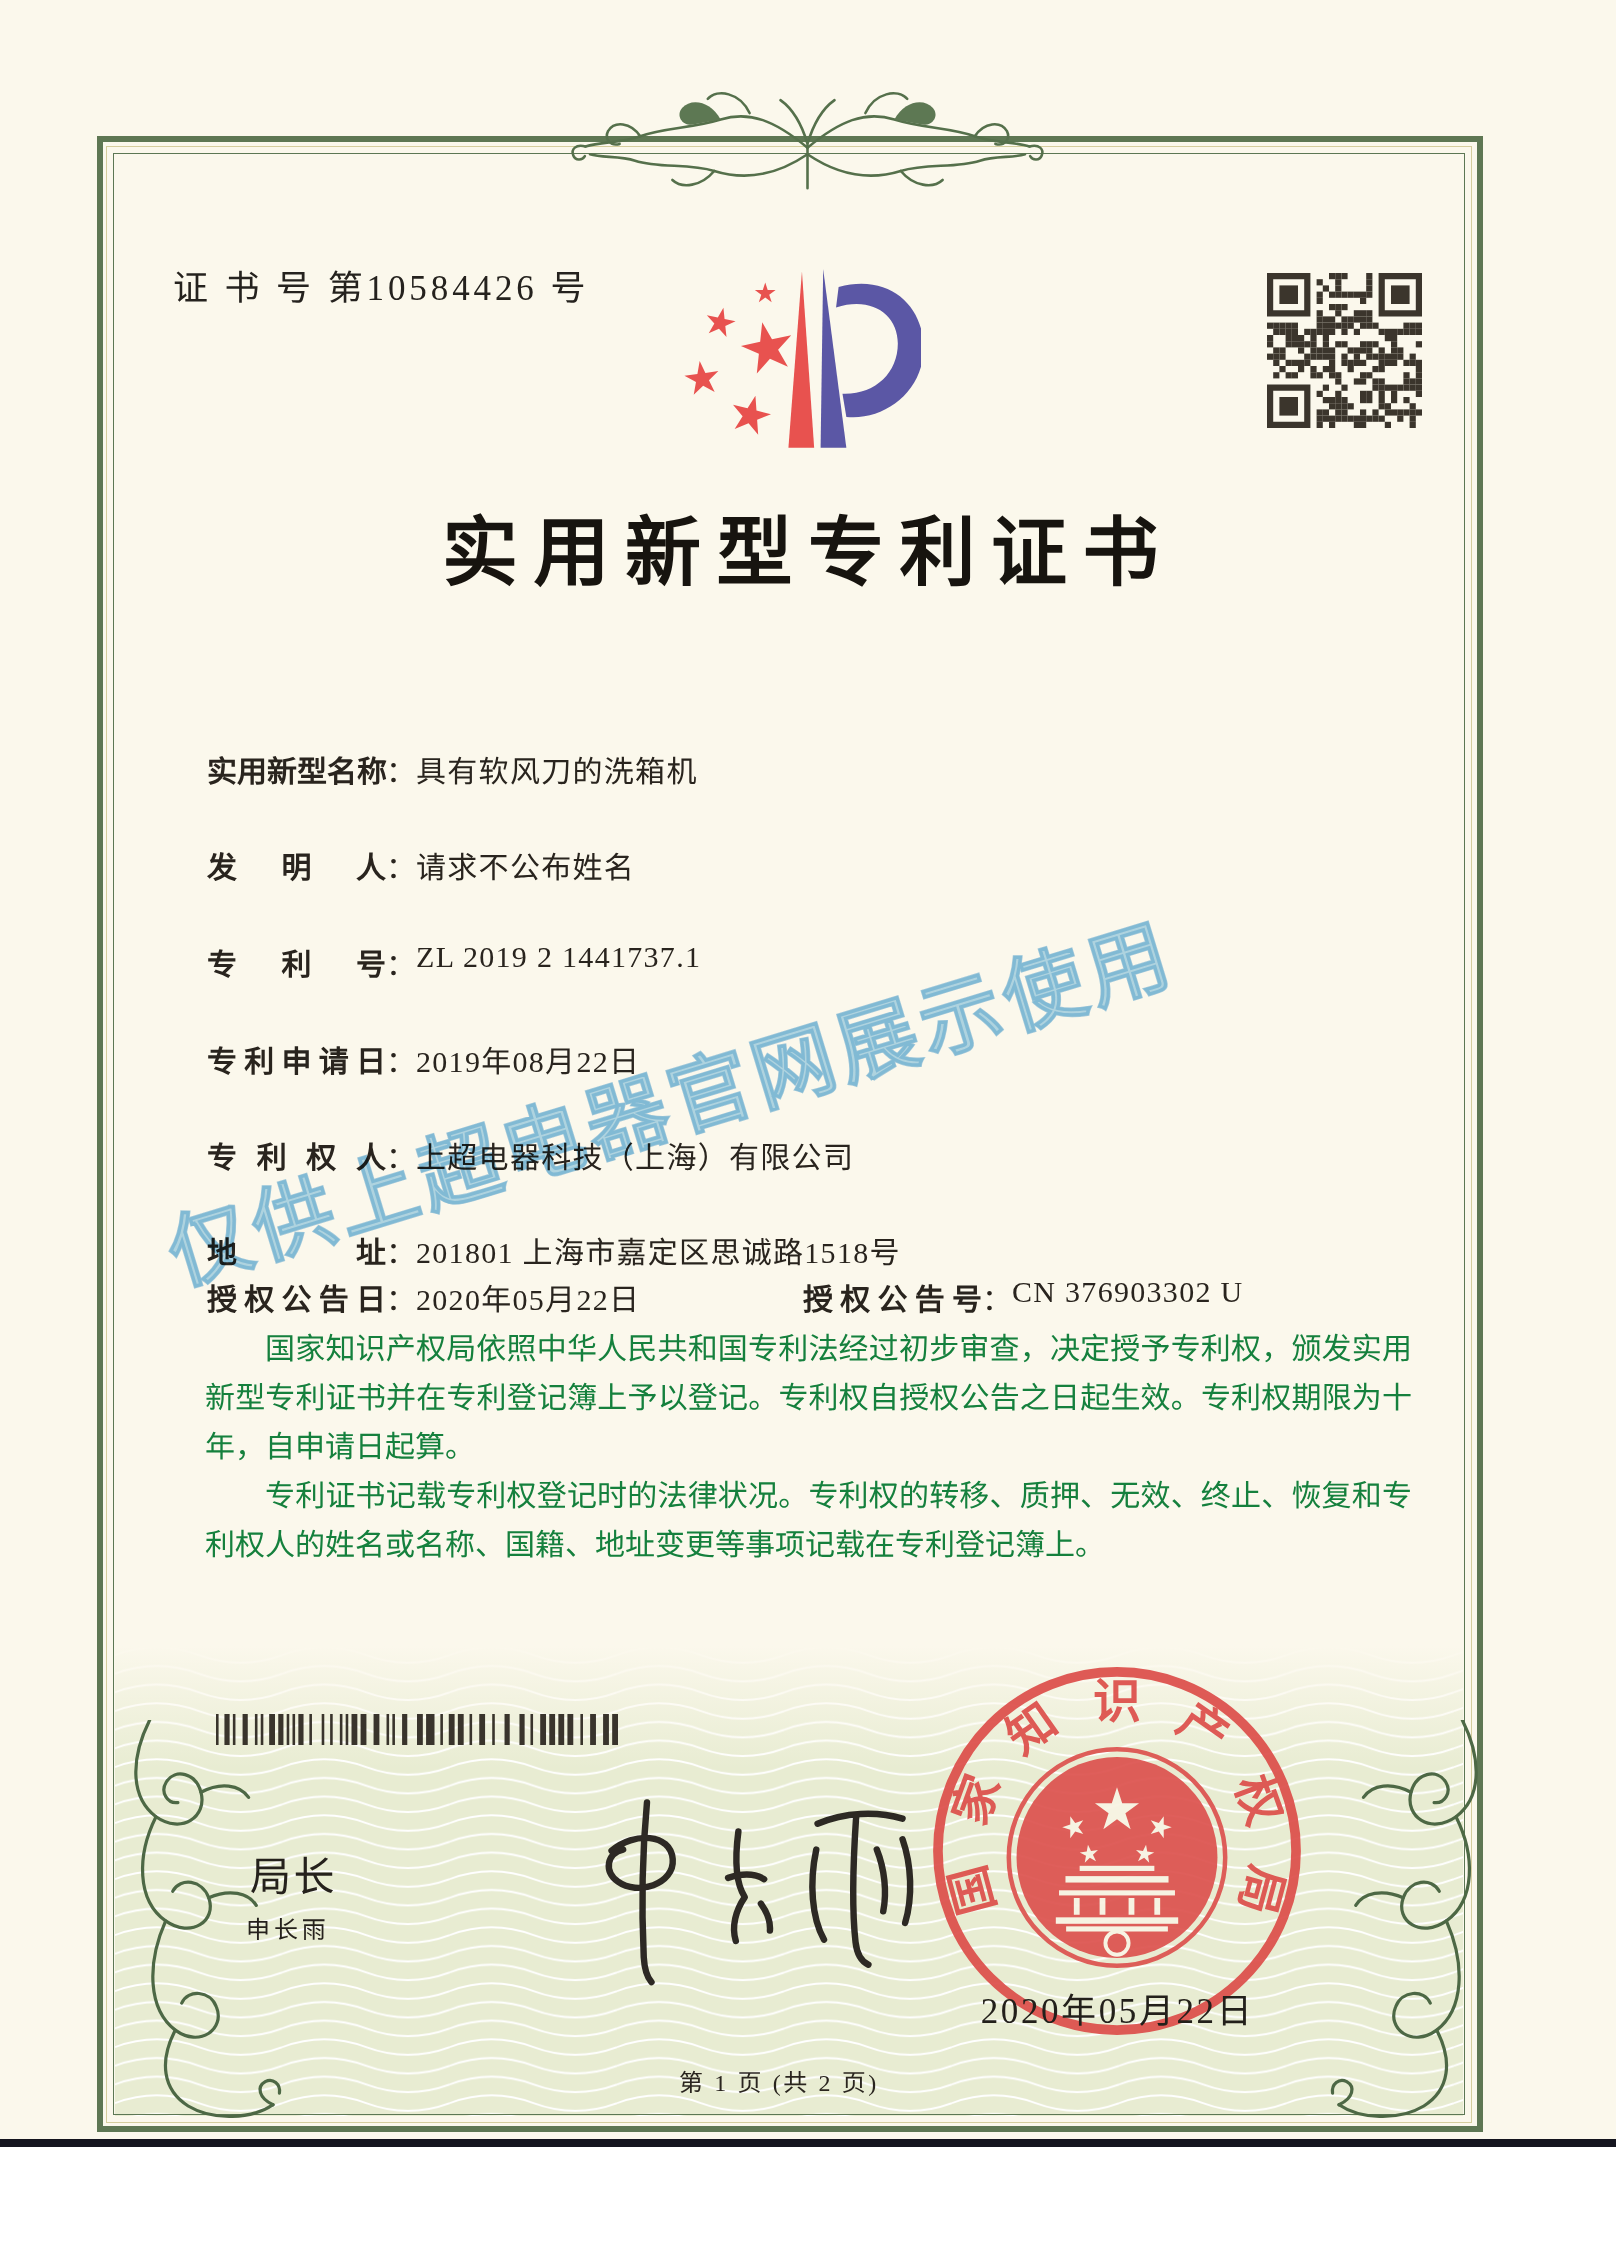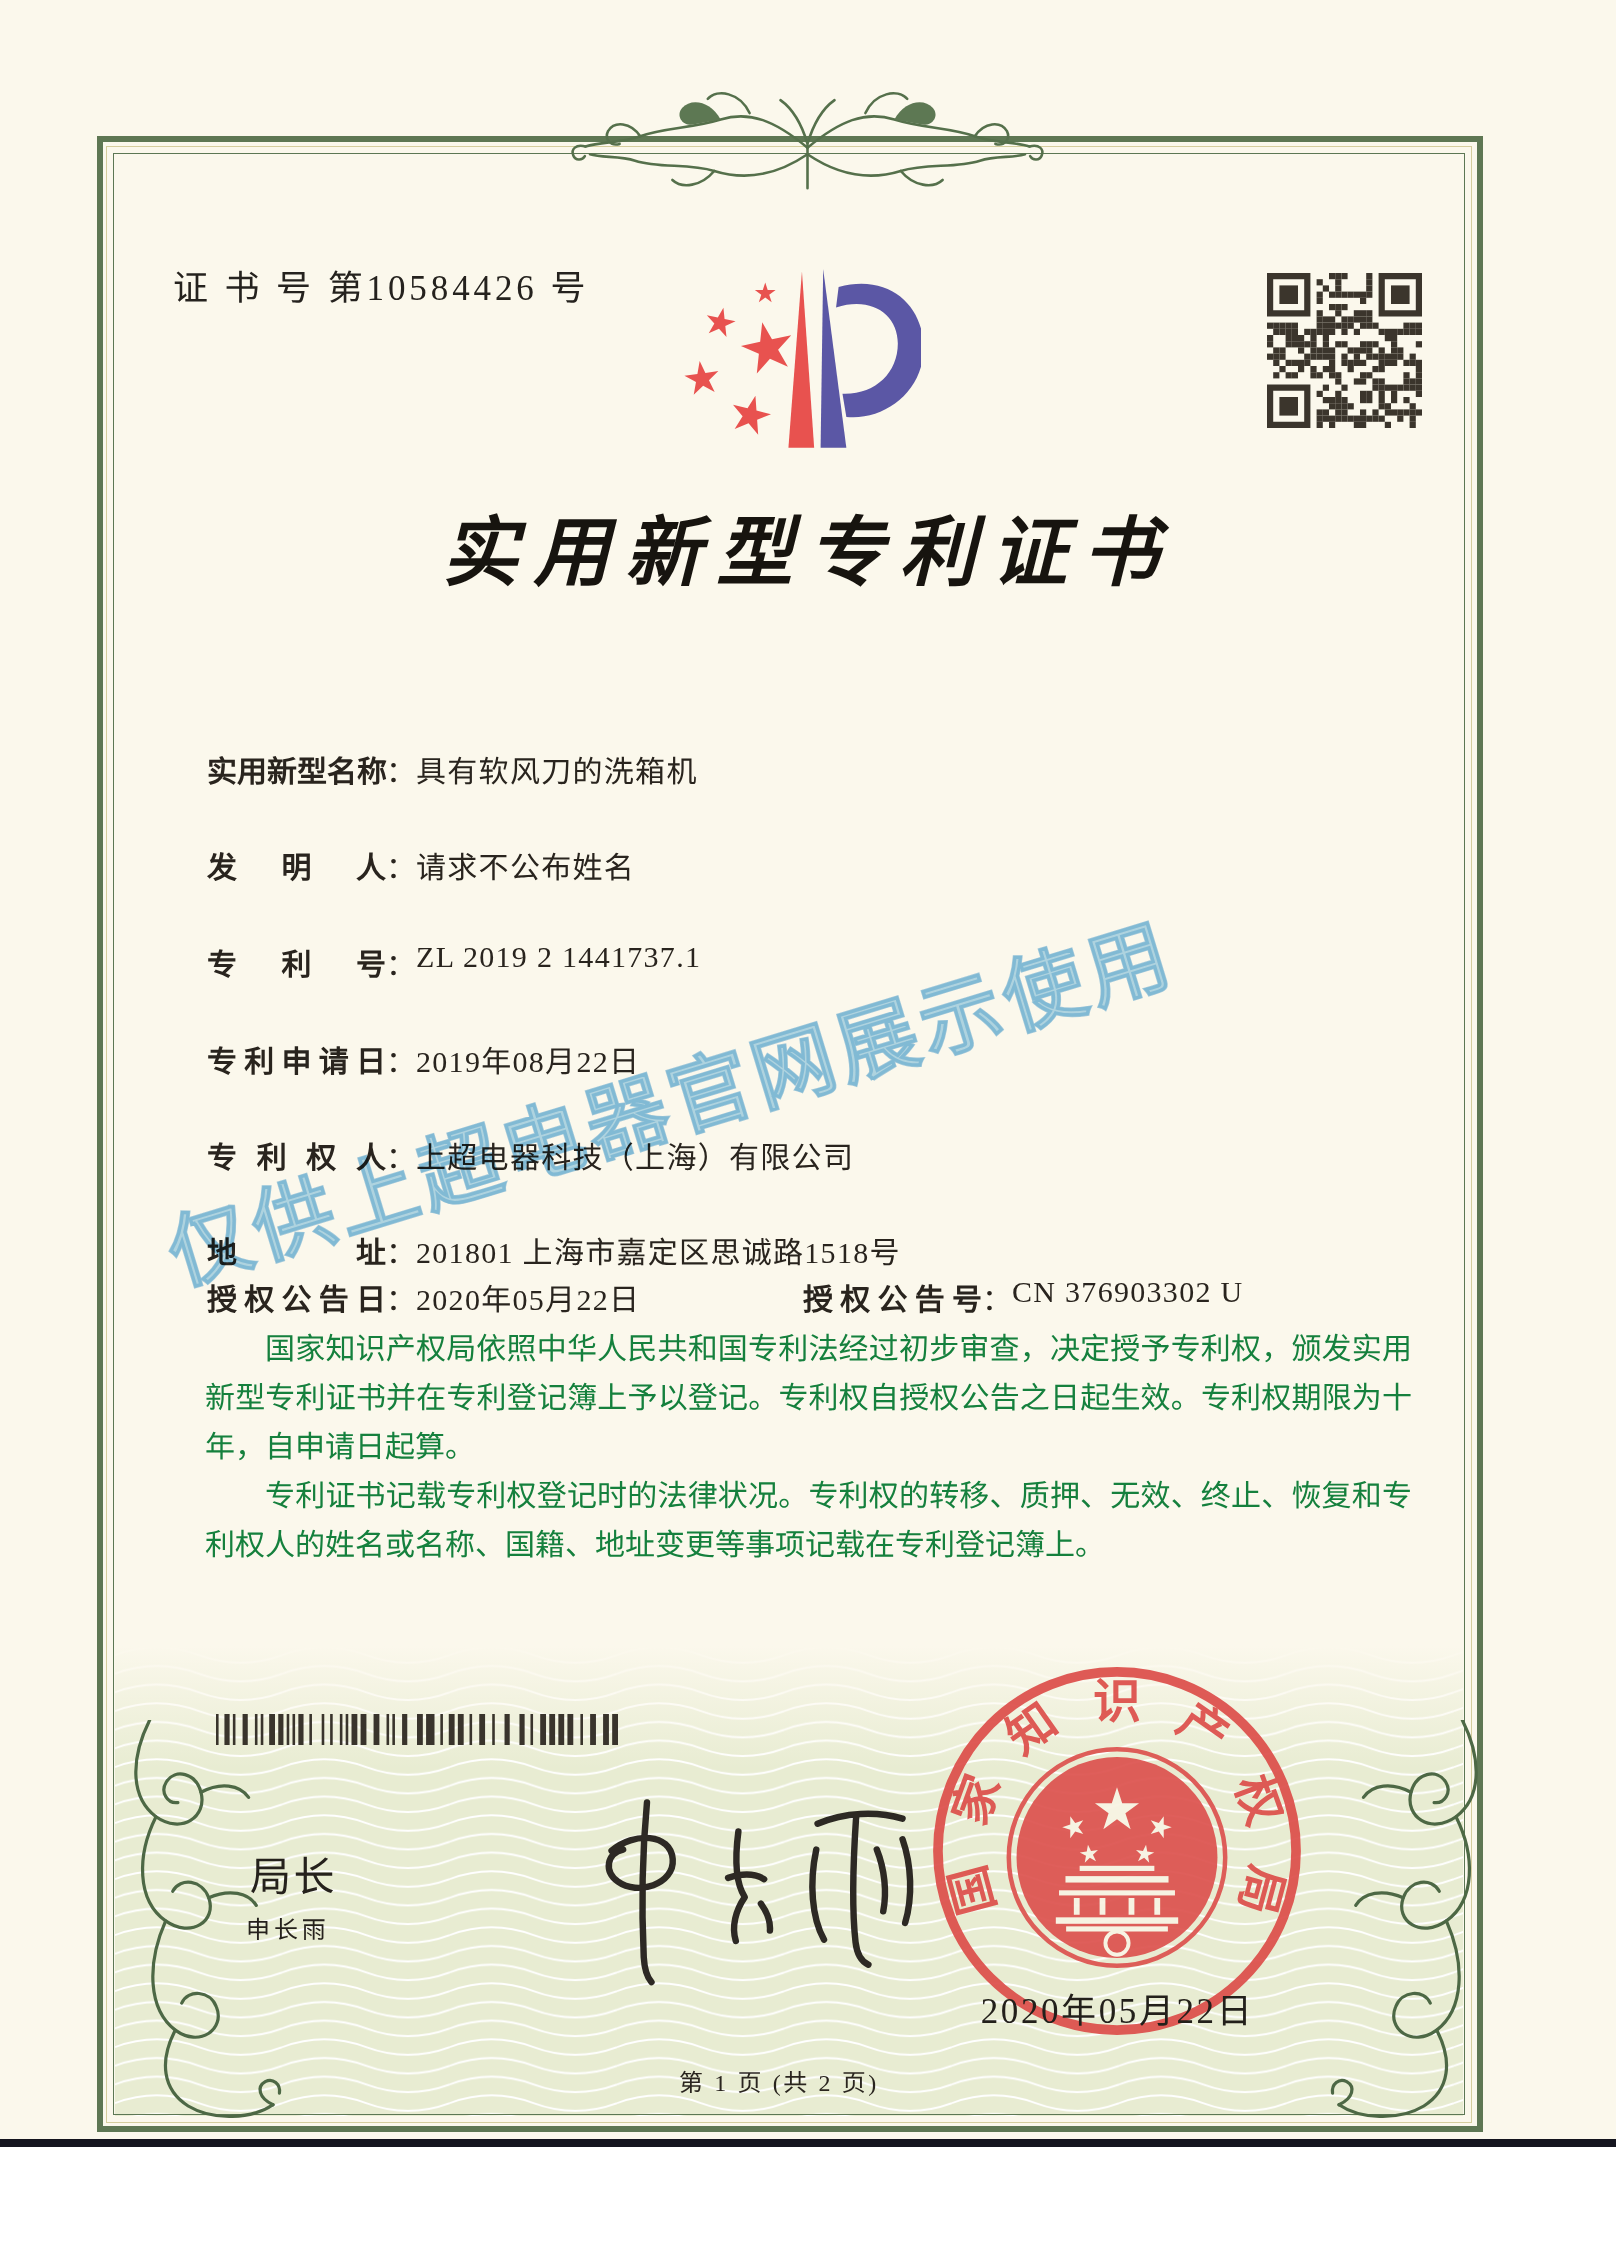--- a/index.html
+++ b/index.html
@@ -8,21 +8,21 @@
   .abs{position:absolute;}
   
   .frame-thick{left:97px;top:136px;width:1386px;height:1996px;border:6.4px solid #5e7753;box-sizing:border-box;z-index:6;}
   .frame-hair{left:106px;top:146px;width:1366px;height:1977px;border:1.3px solid #d5cd9c;box-sizing:border-box;z-index:6;}
   .frame-thin{left:113px;top:153px;width:1352px;height:1962px;border:1.9px solid #5c7754;box-sizing:border-box;z-index:6;}
   .scan-strip{left:0;bottom:0;width:1616px;height:7.7px;background:#15151f;z-index:40;}
   
   .cert-no{left:173px;top:259px;font-size:35px;letter-spacing:3.9px;color:#25221e;z-index:10;}
   .logo{left:670px;top:247px;z-index:10;}
   .qr{left:1267px;top:273px;width:155px;height:155px;z-index:10;}
-  .title{left:0;top:491px;width:1616px;text-align:center;font-size:76px;font-weight:bold;letter-spacing:15.5px;color:#17140f;z-index:10;font-style:italic;}
+  .title{left:0;top:491px;width:1616px;text-align:center;font-size:76px;font-weight:bold;letter-spacing:15.5px;color:#17140f;z-index:10;}
   
   .row{left:207px;width:1223px;height:41px;font-size:30px;color:#29241e;z-index:10;white-space:nowrap;}
   .row .lbl{display:inline-block;width:179px;text-align:justify;text-align-last:justify;vertical-align:top;font-weight:bold;}
   .row .col{display:inline-block;vertical-align:top;}
   .row .val{display:inline-block;vertical-align:top;letter-spacing:1.3px;}
   .pair2{position:absolute;left:596px;top:0;white-space:nowrap;}
   
   .bodytext{left:205px;top:1324px;width:1207px;font-size:30px;line-height:49px;text-align:justify;color:#15803d;z-index:10;}
   .bodytext p{margin:0;text-indent:2em;}
   

